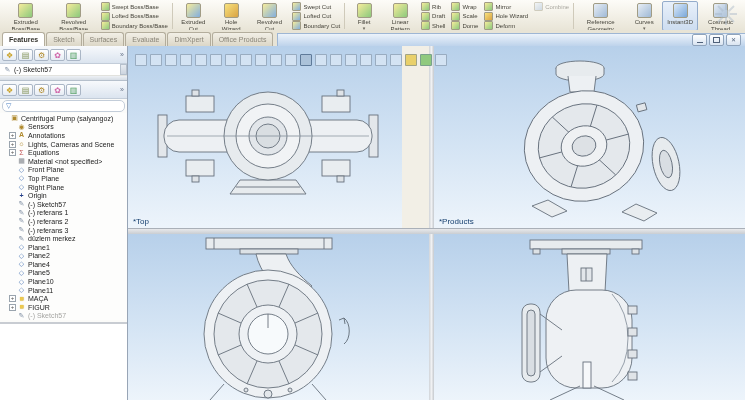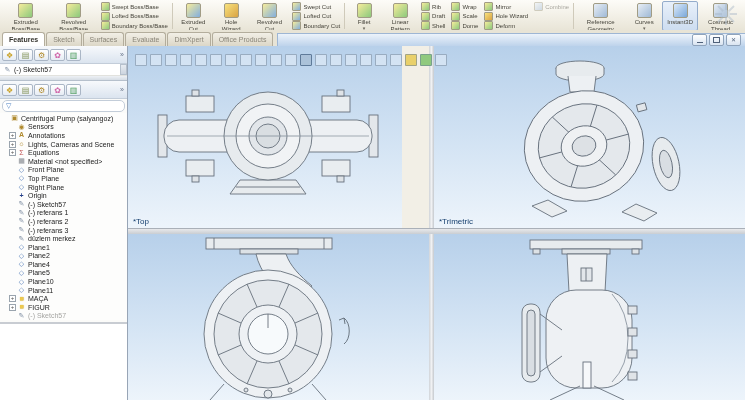--- a/index.html
+++ b/index.html
@@ -457,21 +457,21 @@
             <line x1="139" y1="83" x2="127" y2="64"></line>
             <line x1="161" y1="83" x2="173" y2="64"></line>
             <ellipse cx="150" cy="100" rx="23" ry="20" fill="#eff1f3"></ellipse>
             <ellipse cx="150" cy="100" rx="12" ry="10" fill="#dde1e5"></ellipse>
           </g>
           <path d="M98,160 l20,11 l15,-6 l-19,-11 z" fill="#e9edf0"></path>
           <path d="M188,166 l22,9 l13,-8 l-21,-9 z" fill="#e9edf0"></path>
           <rect x="203" y="58" width="9" height="7" fill="#e2e6ea" transform="rotate(-15 207 61)"></rect>
         </g>
       </svg>
-      <span class="vp-label">*Trimetric</span>
+      <span class="vp-label">*Products</span>
     </div>
 
     <div class="vp" id="vp-bl">
       <svg width="301" height="166" viewBox="0 0 301 166">
         <g stroke="#66707c" stroke-width="0.9" fill="none">
           <rect x="78" y="4" width="126" height="11" fill="#e7ebee"></rect>
           <line x1="86" y1="4" x2="86" y2="15"></line>
             <line x1="196" y1="4" x2="196" y2="15"></line>
           <rect x="112" y="15" width="58" height="5" fill="#dde2e6"></rect>
           <path d="M128,20 L158,20 C162,32 172,42 184,52 L160,70 C146,54 132,38 128,20 Z" fill="#edf0f3"></path>

